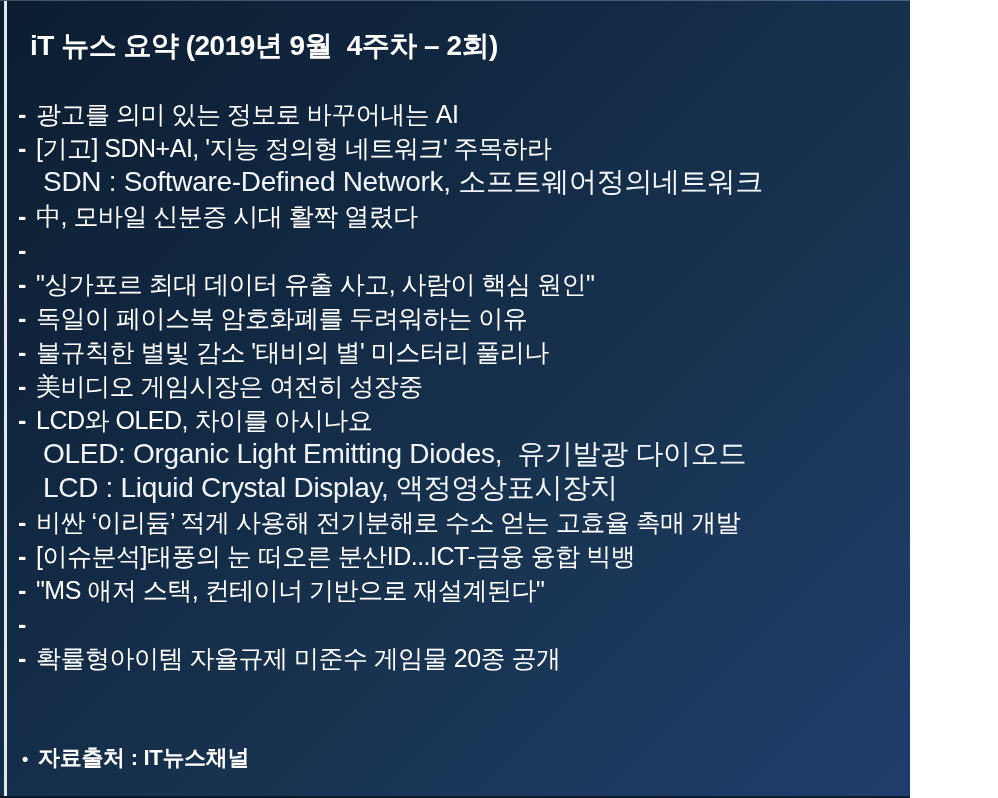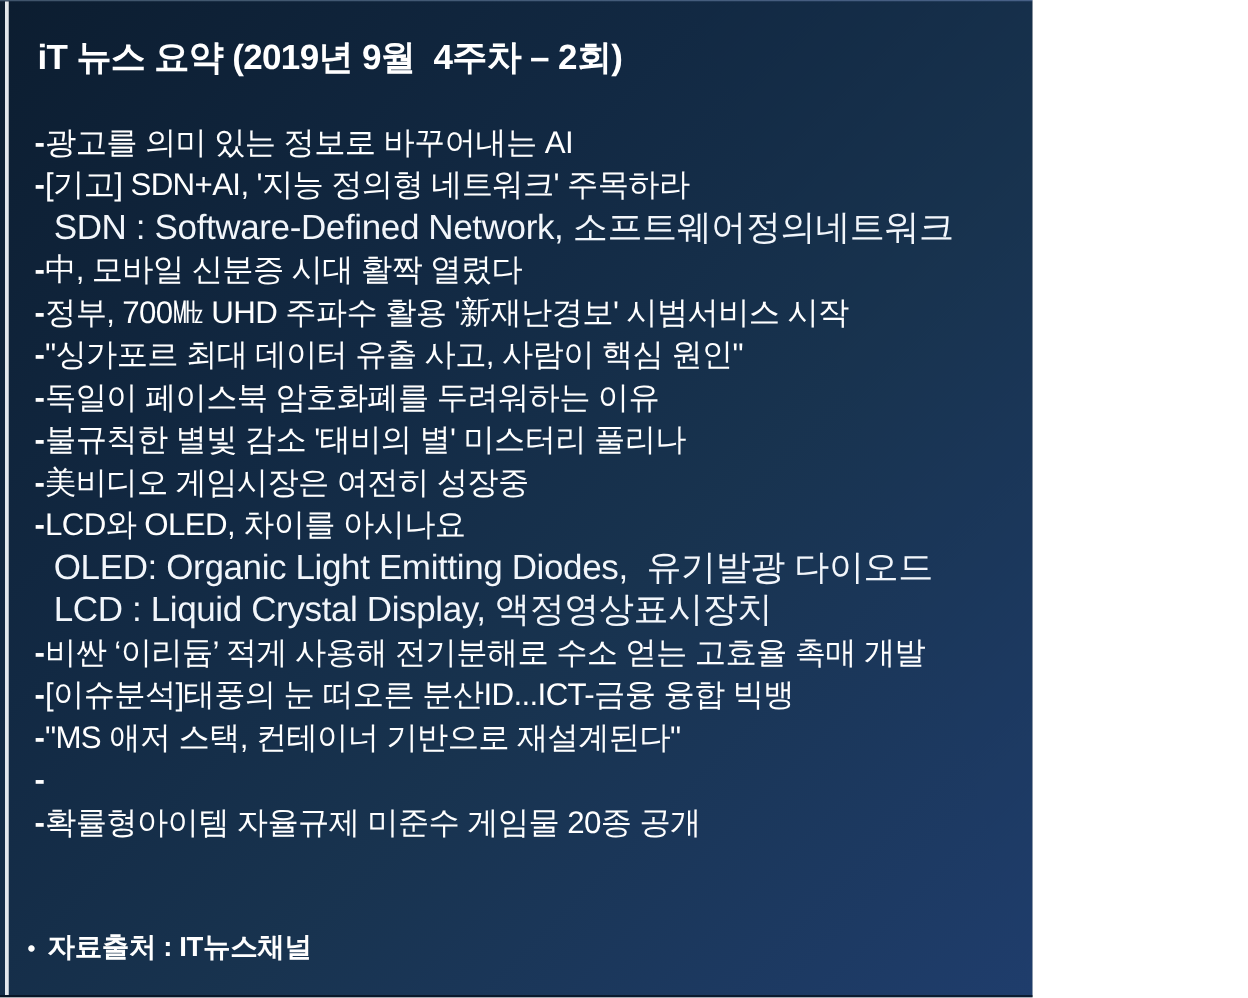--- a/index.html
+++ b/index.html
@@ -2,30 +2,29 @@
 <html><head>
 <meta charset="utf-8">
 <style>
   html, body {
     margin: 0;
     padding: 0;
     background: #ffffff;
   }
   .slide {
     position: relative;
-    width: 826px;
+    width: 910px;
     height: 798px;
     box-sizing: border-box;
     overflow: hidden;
     background: linear-gradient(135deg, #0c1d30 0%, #122943 35%, #18334f 60%, #1f3d6c 100%);
     font-family: "Liberation Sans", "DejaVu Sans", sans-serif;
     color: #ffffff;
     border-top: 1px solid rgba(255,255,255,0.18);
     border-bottom: 2px solid rgba(8,18,32,0.6);
-    text-align: right;
   }
   .left-border-line {
     position: absolute;
     left: 4px;
     top: 0;
     bottom: 0;
     width: 3px;
     background: rgba(245, 248, 252, 0.92);
   }
   .slide-title {
@@ -90,21 +89,21 @@
 <div class="slide">
   <div class="left-border-line"></div>
 
   <div class="slide-title">iT 뉴스 요약 (2019년 9월  4주차 – 2회)</div>
 
   <div class="news-list">
       <div class="news-line item"><span class="marker">-</span><span class="text">광고를 의미 있는 정보로 바꾸어내는 AI</span></div>
       <div class="news-line item"><span class="marker">-</span><span class="text">[기고] SDN+AI, '지능 정의형 네트워크' 주목하라</span></div>
       <div class="news-line sub"><span class="marker">-</span><span class="text">SDN : Software-Defined Network, 소프트웨어정의네트워크</span></div>
       <div class="news-line item"><span class="marker">-</span><span class="text">中, 모바일 신분증 시대 활짝 열렸다</span></div>
-      <div class="news-line item"><span class="marker">-</span><span class="text">정부, 700㎒ UHD 주파수 활용 '新재난경보' 시범서비스 시작</span></div>
+      <div class="news-line item"><span class="marker">-</span></div>
       <div class="news-line item"><span class="marker">-</span><span class="text">"싱가포르 최대 데이터 유출 사고, 사람이 핵심 원인"</span></div>
       <div class="news-line item"><span class="marker">-</span><span class="text">독일이 페이스북 암호화폐를 두려워하는 이유</span></div>
       <div class="news-line item"><span class="marker">-</span><span class="text">불규칙한 별빛 감소 '태비의 별' 미스터리 풀리나</span></div>
       <div class="news-line item"><span class="marker">-</span><span class="text">美비디오 게임시장은 여전히 성장중</span></div>
       <div class="news-line item"><span class="marker">-</span><span class="text">LCD와 OLED, 차이를 아시나요</span></div>
       <div class="news-line sub"><span class="marker">-</span><span class="text">OLED: Organic Light Emitting Diodes,  유기발광 다이오드</span></div>
       <div class="news-line sub"><span class="marker">-</span><span class="text">LCD : Liquid Crystal Display, 액정영상표시장치</span></div>
       <div class="news-line item"><span class="marker">-</span><span class="text">비싼 ‘이리듐’ 적게 사용해 전기분해로 수소 얻는 고효율 촉매 개발</span></div>
       <div class="news-line item"><span class="marker">-</span><span class="text">[이슈분석]태풍의 눈 떠오른 분산ID...ICT-금융 융합 빅뱅</span></div>
       <div class="news-line item"><span class="marker">-</span><span class="text">"MS 애저 스택, 컨테이너 기반으로 재설계된다"</span></div>

